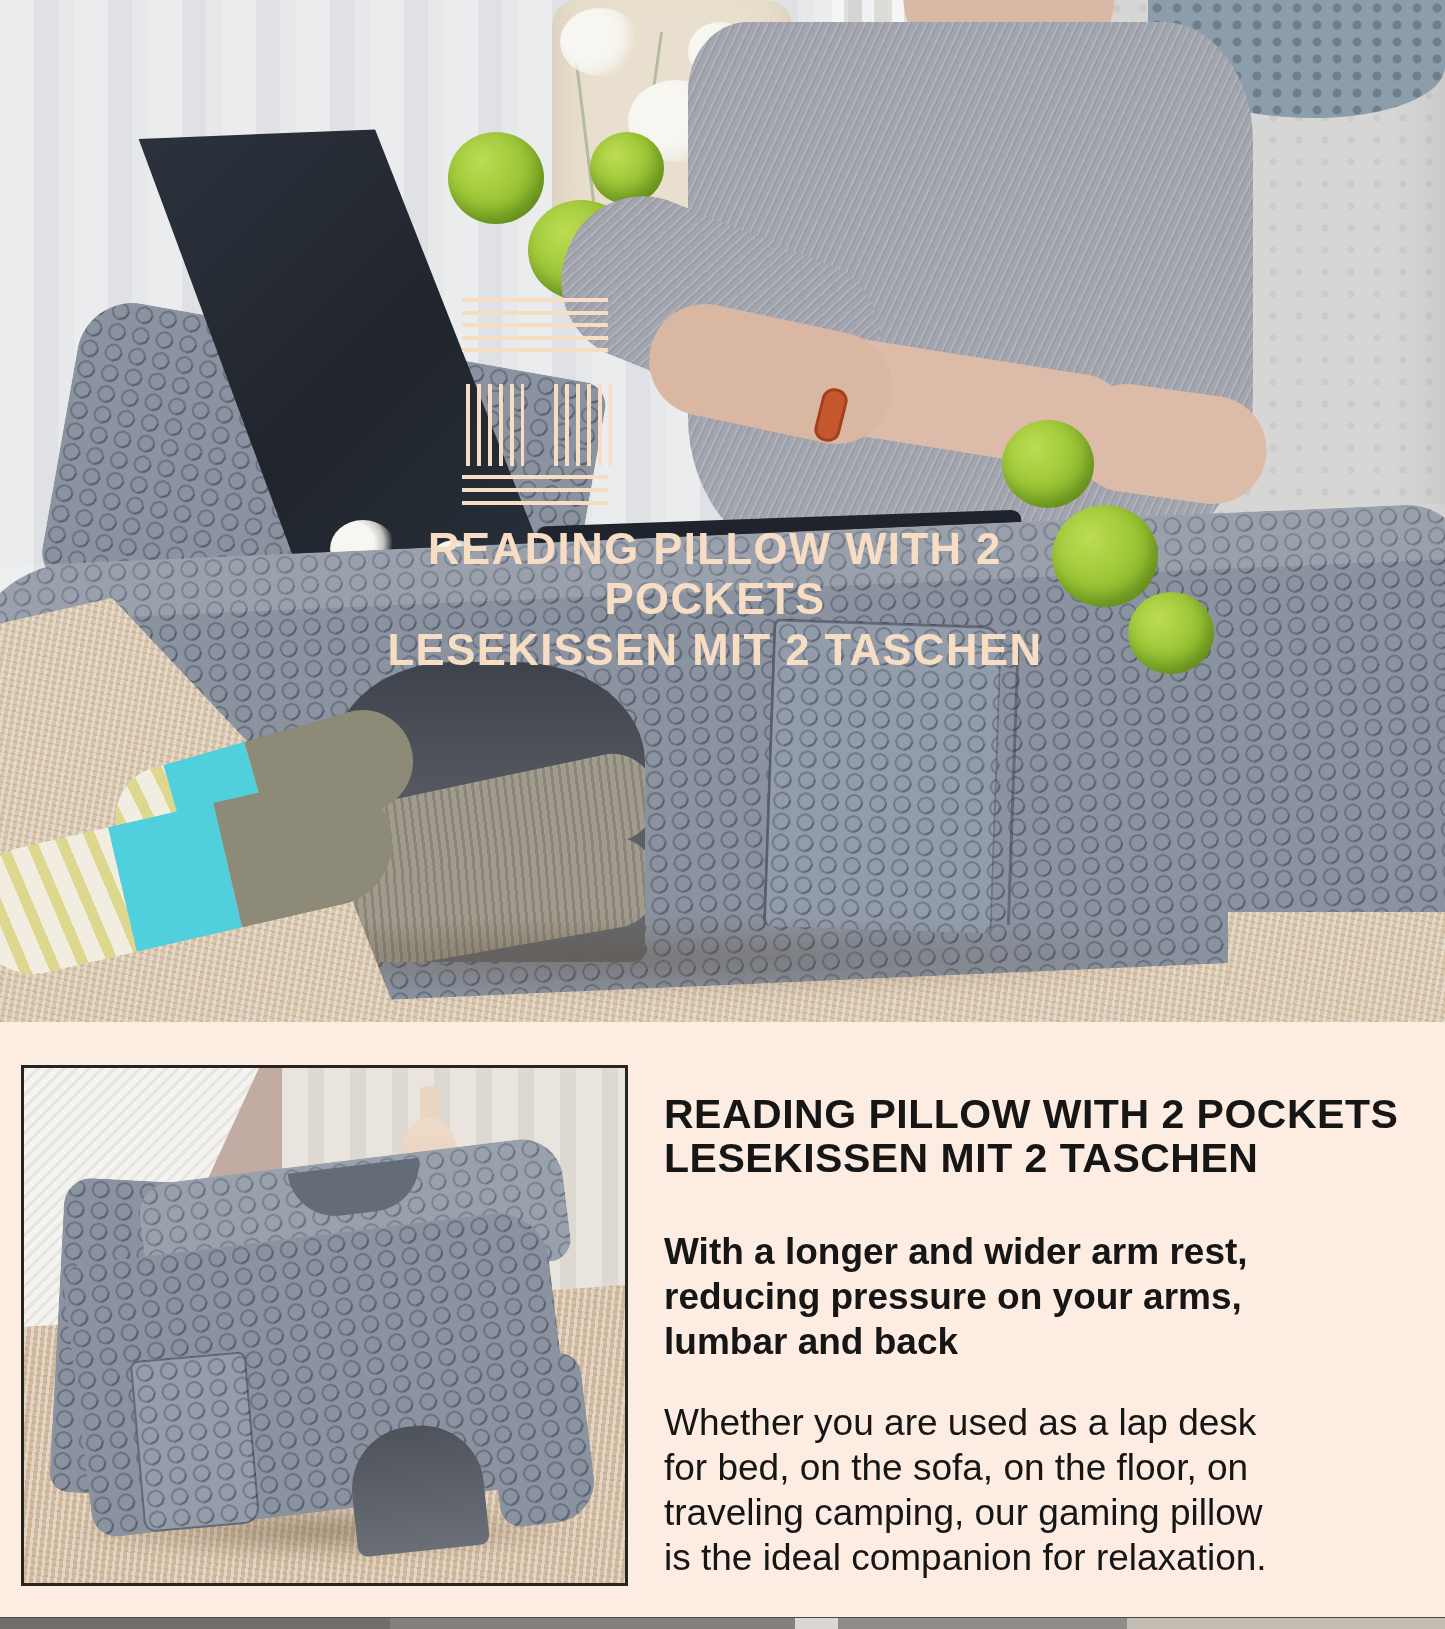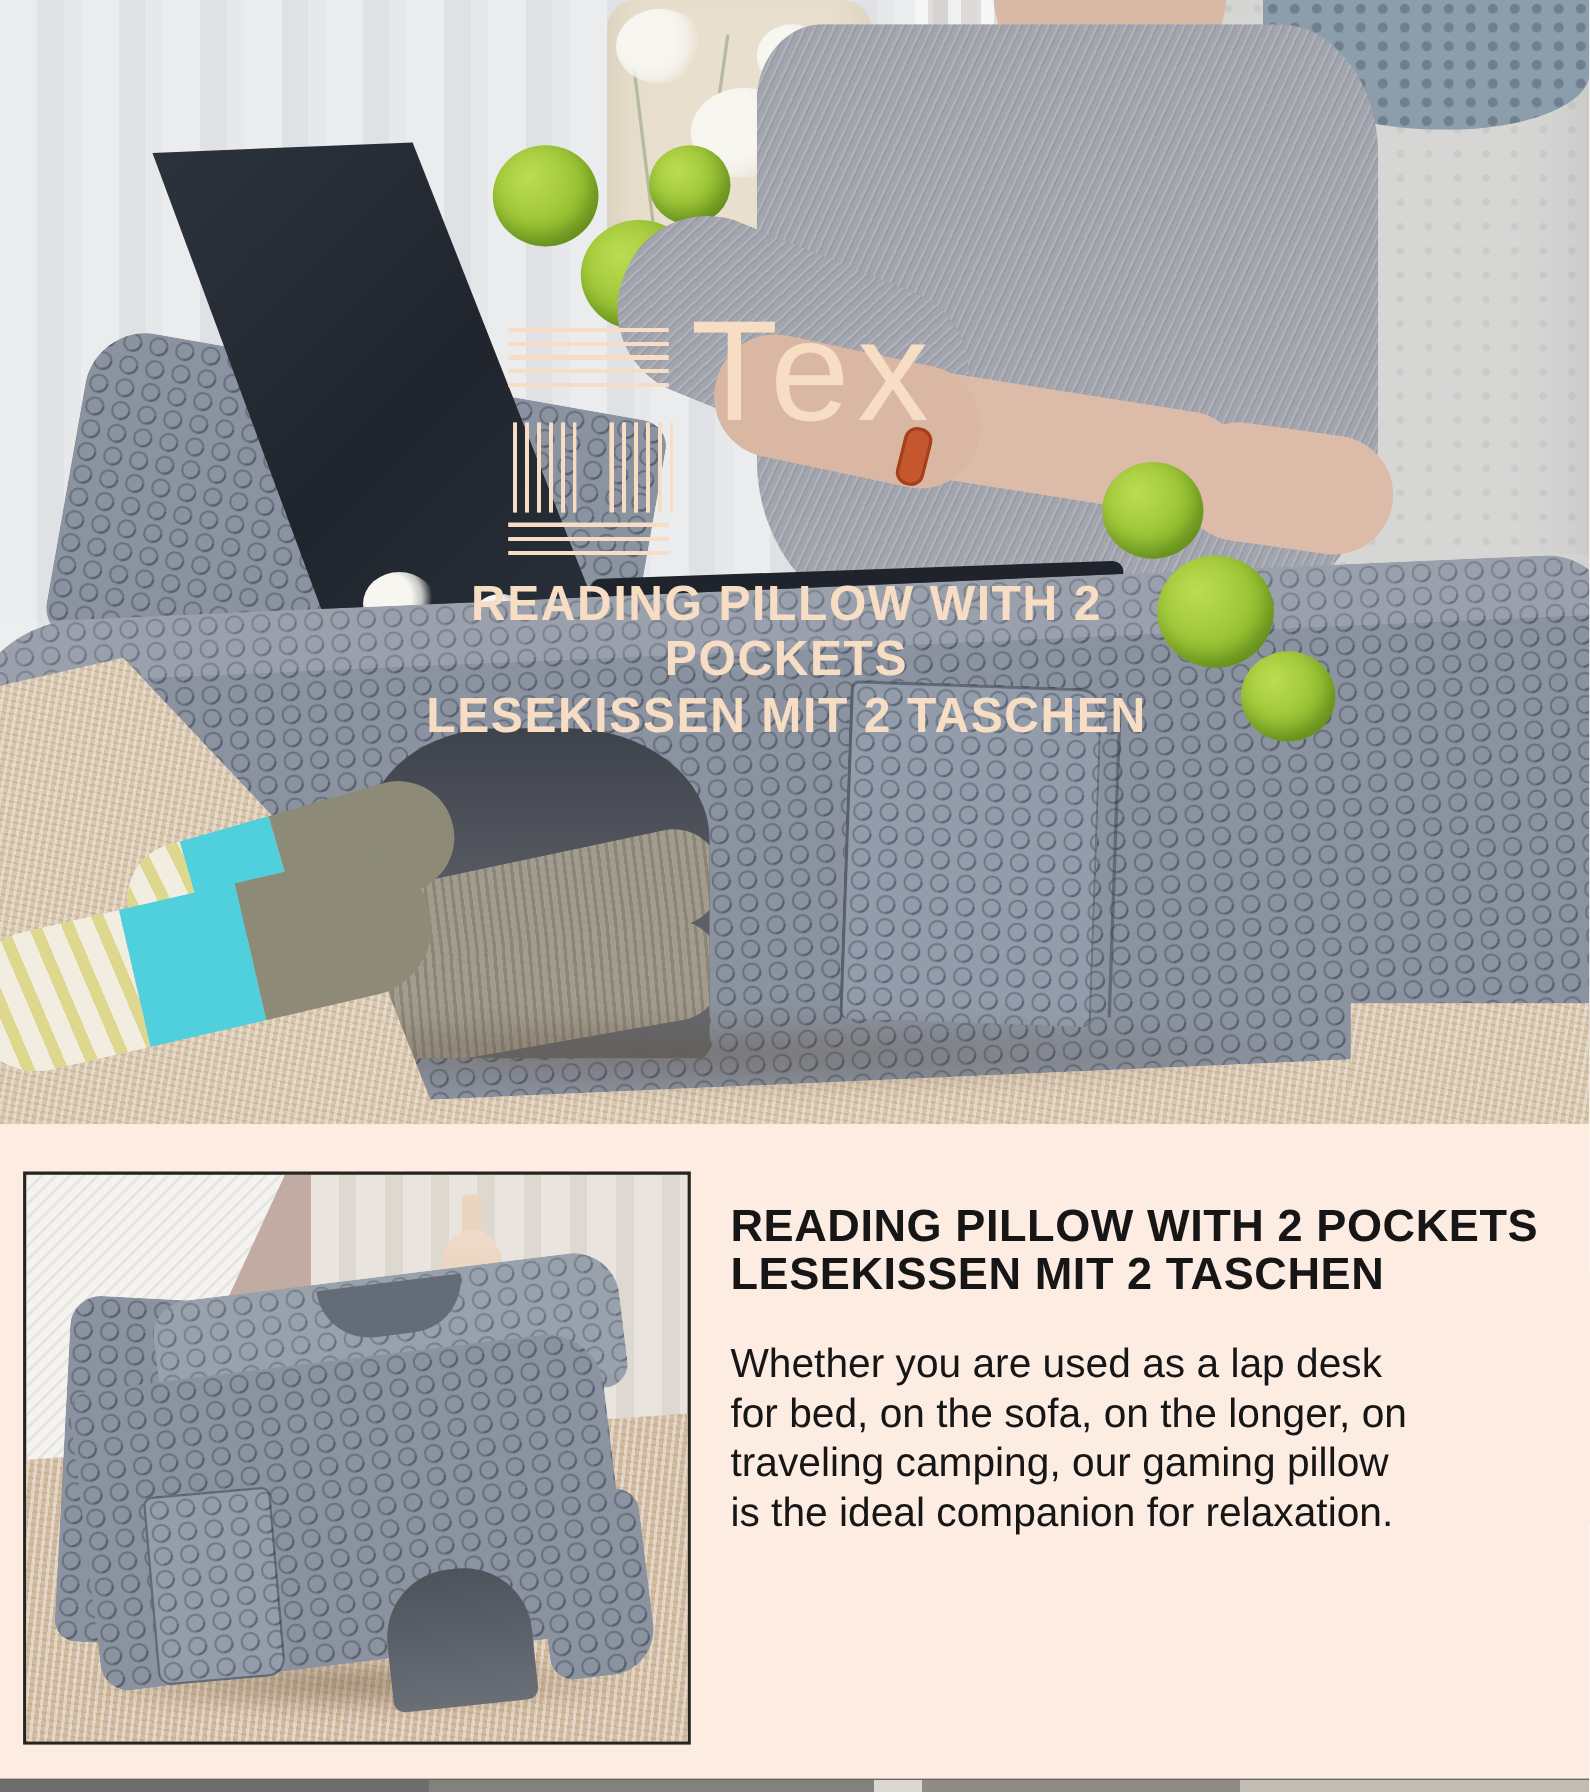--- a/index.html
+++ b/index.html
@@ -215,21 +215,20 @@
     <div class="abs bloom-g" style="left:1002px;top:420px;width:92px;height:88px;"></div>
     <div class="abs bloom-g" style="left:1052px;top:505px;width:106px;height:102px;"></div>
     <div class="abs bloom-g" style="left:1128px;top:592px;width:86px;height:82px;"></div>
 
     <div class="abs logo-mark">
       <div class="lm-top"></div>
       <div class="lm-mid-l"></div>
       <div class="lm-mid-r"></div>
       <div class="lm-bottom"></div>
     </div>
-    <div class="abs logo-tex">Tex</div>
     <div class="abs tagline">
       <div class="tl">READING PILLOW WITH 2 POCKETS</div>
       <div class="tl">LESEKISSEN MIT 2 TASCHEN</div>
     </div>
   </section>
 
   <section class="abs info">
     <figure class="frame" style="margin:0;">
       <div class="bp-wall"></div>
       <div class="bp-folds"></div>
@@ -244,21 +243,24 @@
       </div>
       <div class="bp-body hex"></div>
       <div class="bp-pocket hex"></div>
       <div class="bp-leg-right hex"></div>
       <div class="bp-tunnel"></div>
     </figure>
 
     <div class="copy">
       <h2>READING PILLOW WITH 2 POCKETS
 LESEKISSEN MIT 2 TASCHEN</h2>
+      <p class="lead">With a longer and wider arm rest,
+reducing pressure on your arms,
+lumbar and back</p>
       <p class="body">Whether you are used as a lap desk
-for bed, on the sofa, on the longer, on
+for bed, on the sofa, on the floor, on
 traveling camping, our gaming pillow
 is the ideal companion for relaxation.</p>
     </div>
   </section>
 
   <div class="abs sliver"></div>
 </div>
 
 </body></html>

